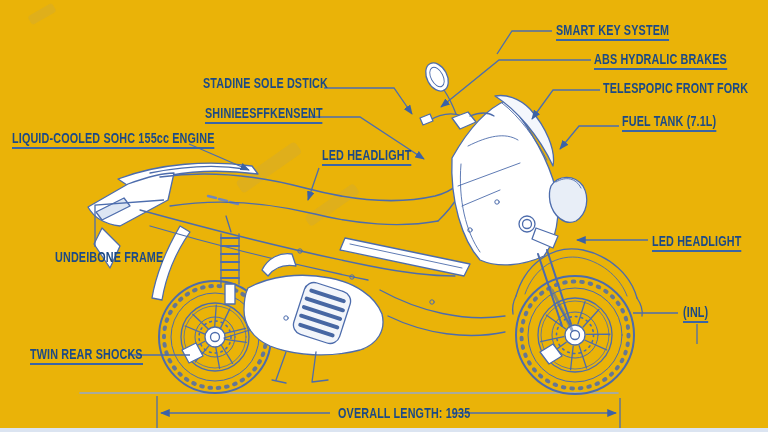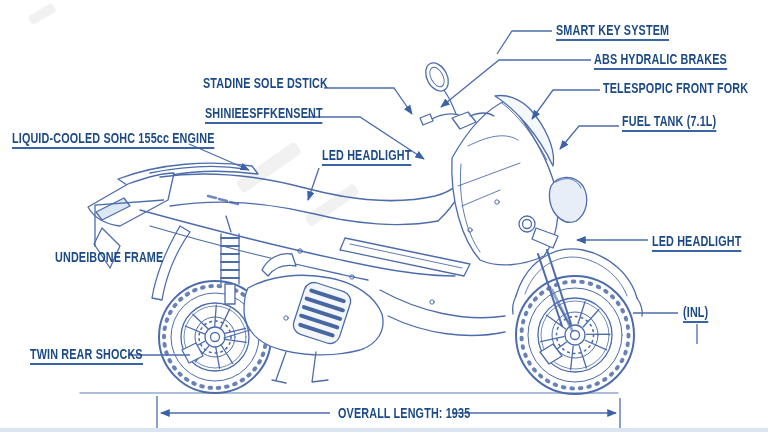--- a/index.html
+++ b/index.html
@@ -1,17 +1,17 @@
 <!DOCTYPE html>
 <html><head>
 <meta charset="utf-8">
 <style>
   html,body { margin:0; padding:0; background:#e9e9e9; }
   .stage {
-    position:relative; width:768px; height:432px; background:#ffffff;
+    position:relative; width:768px; height:432px; background:#eab308;
     overflow:hidden; font-family:"Liberation Sans", sans-serif;
   }
   .lbl {
     position:absolute; font-weight:700; font-size:15px; line-height:15px;
     color:#1c4a86; white-space:nowrap; letter-spacing:.2px;
     transform:scaleX(.72); transform-origin:0 0;
   }
   .lbl.u { border-bottom:2px solid #3a65a5; padding-bottom:2px; }
   svg { position:absolute; left:0; top:0; }
   .bottom-strip {

